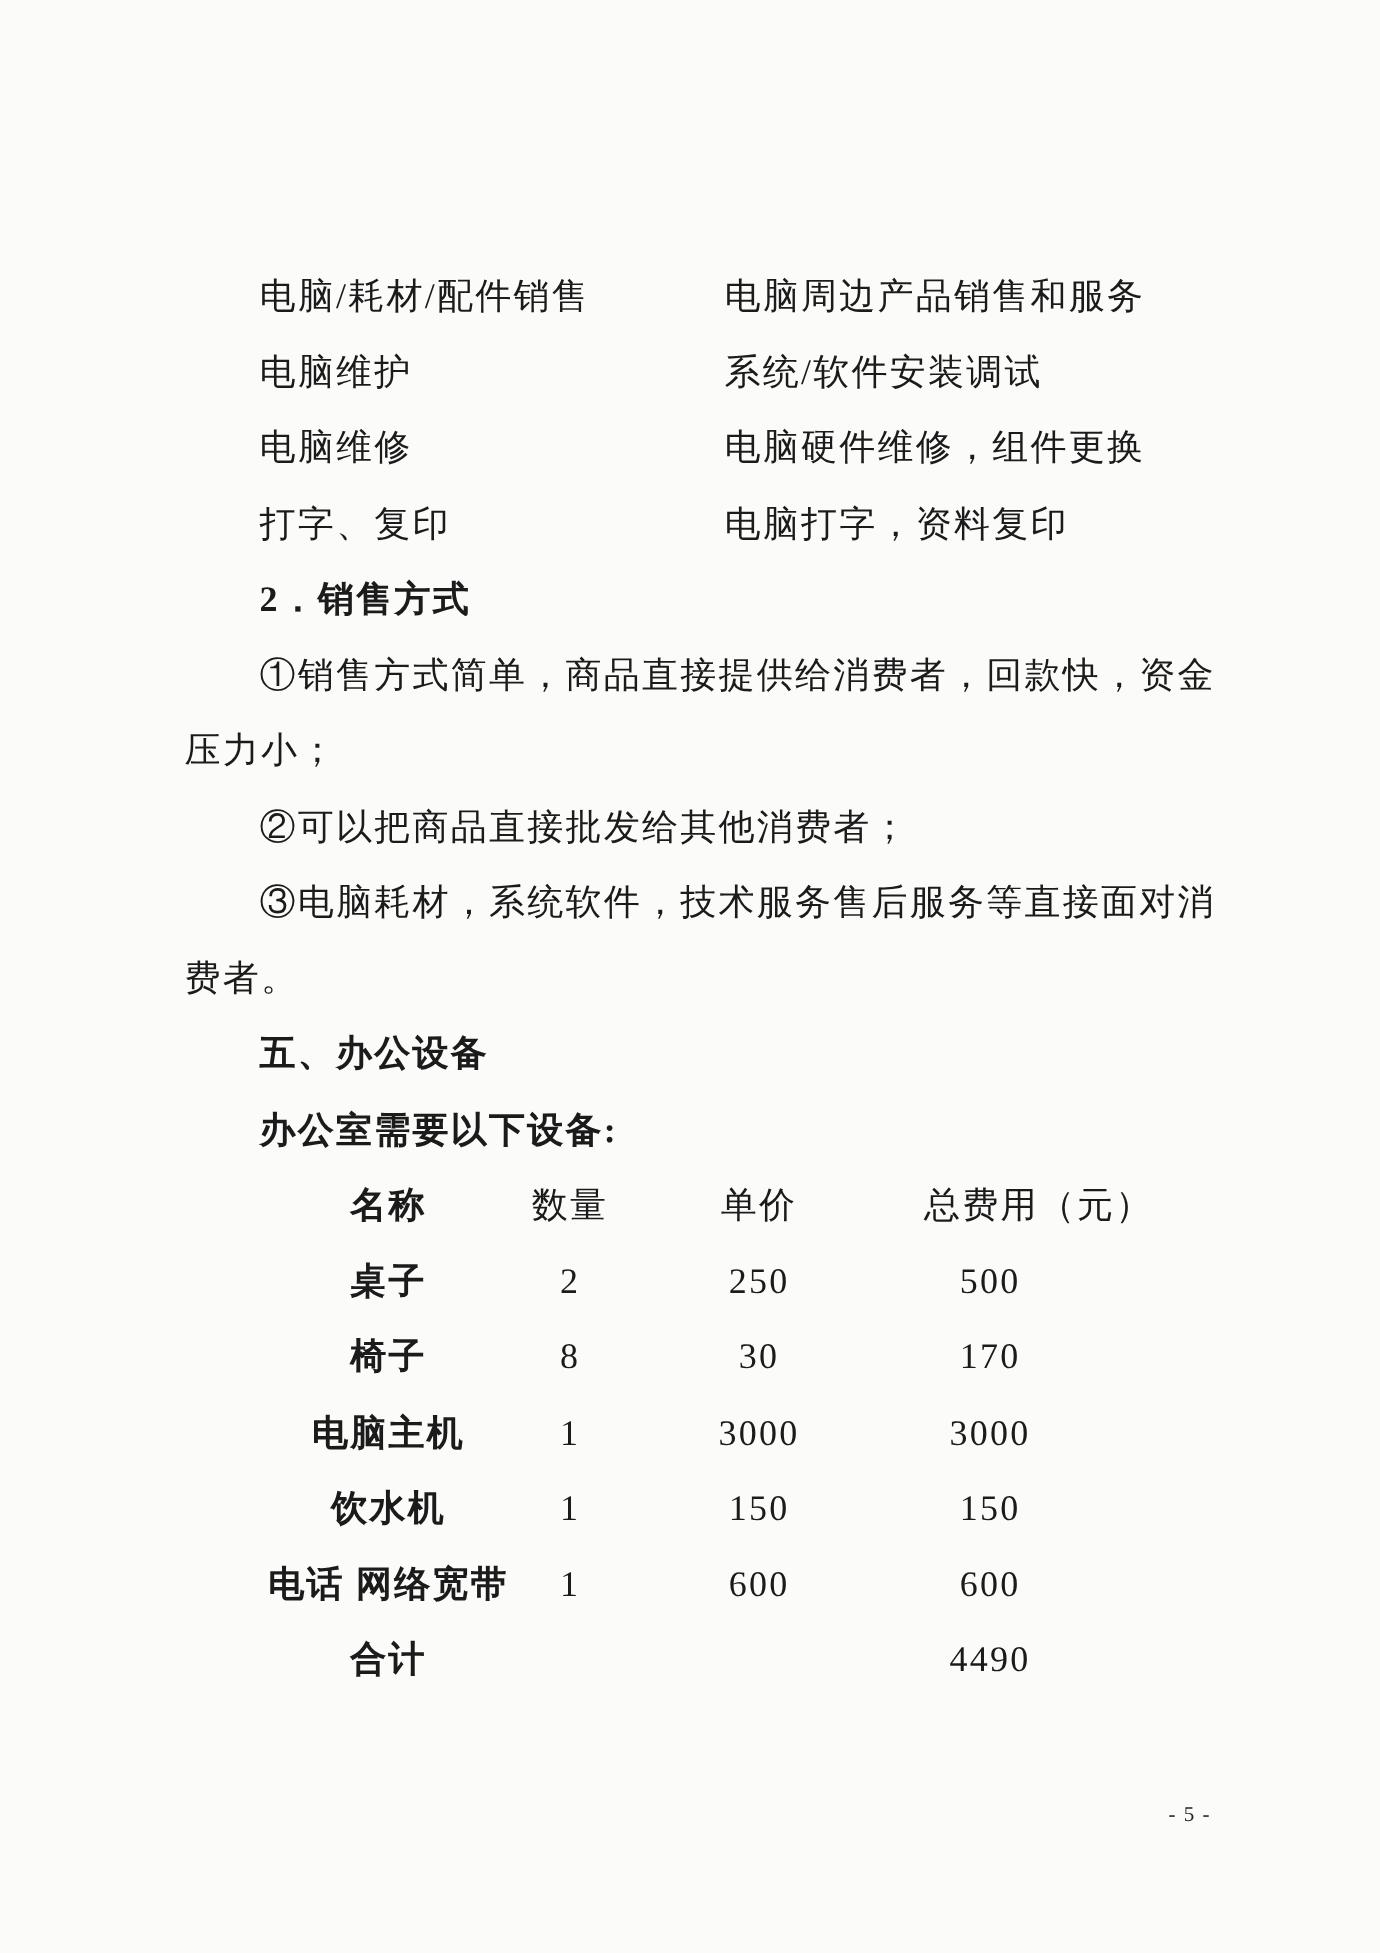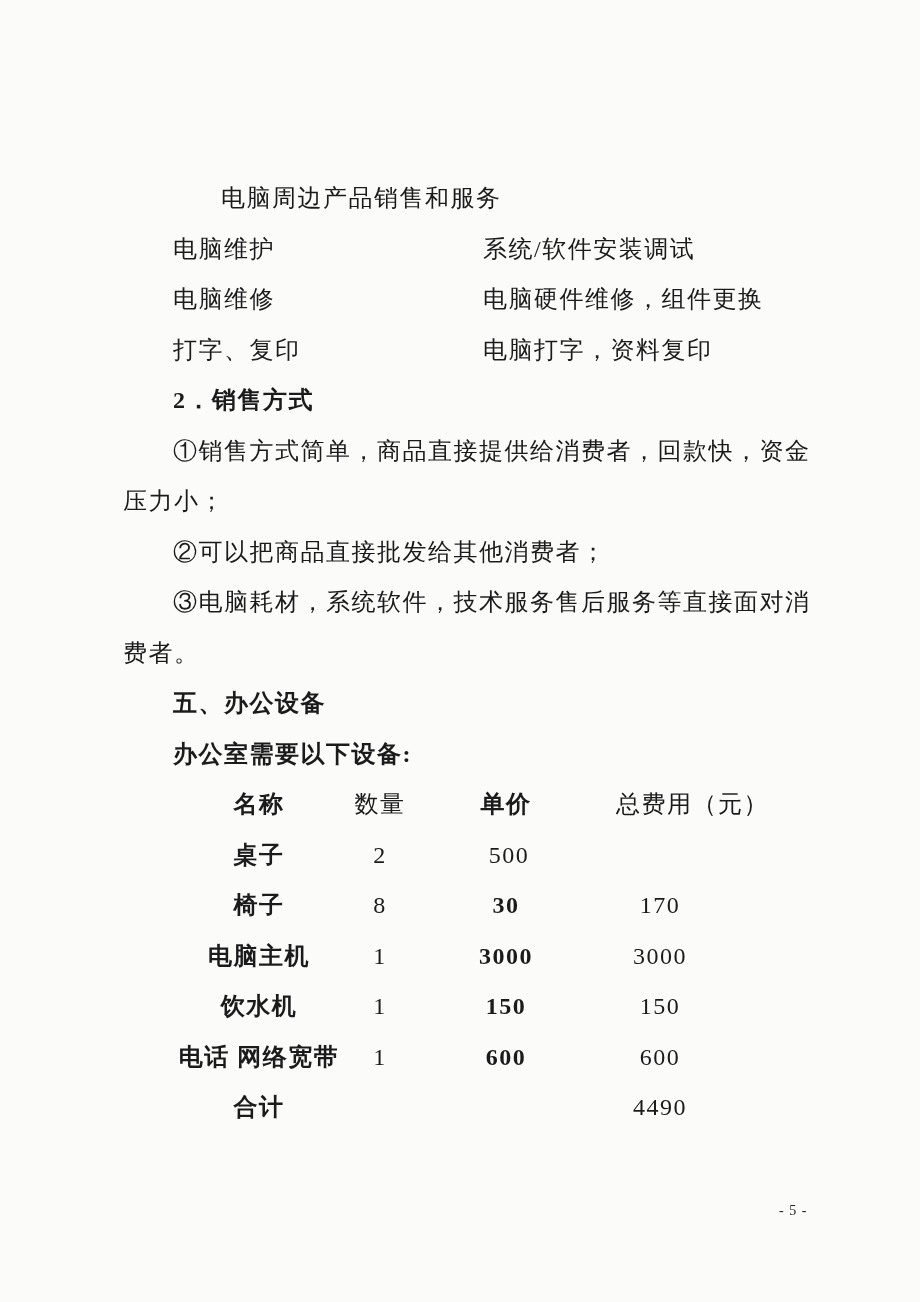--- a/index.html
+++ b/index.html
@@ -29,21 +29,21 @@
   
   .svc-row { display: flex; }
   .svc-name { display: inline-block; width: 262px; }
   .svc-desc { display: inline-block; margin-left: 48px; }
 
   
   .trow { display: flex; }
   .tc { display: inline-block; }
   .tc1 { width: 222px; padding-left: 50px; text-align: center; font-weight: bold; }
   .tc2 { width: 70px; text-align: center; }
-  .tc3 { width: 120px; margin-left: 31px; text-align: center; font-weight: bold; }
+  .tc3 { width: 120px; margin-left: 31px; text-align: center; }
   .tc4 { width: 160px; margin-left: 14px; text-align: center; }
   .thead .tc4 { padding-left: 36px; text-align: right; }
 
   .page-number {
     position: absolute;
     left: 779px;
     top: 1203px;
     font-size: 14px;
     letter-spacing: 1px;
     color: #222;
@@ -51,20 +51,21 @@
   }
 </style>
 </head>
 <body>
 
 <div class="page">
   <div class="content">
 
     <div>
       <div class="line svc-row indent">
+        <span class="svc-name">电脑/耗材/配件销售</span>
         <span class="svc-desc">电脑周边产品销售和服务</span>
       </div>
       <div class="line svc-row indent">
         <span class="svc-name">电脑维护</span>
         <span class="svc-desc">系统/软件安装调试</span>
       </div>
       <div class="line svc-row indent">
         <span class="svc-name">电脑维修</span>
         <span class="svc-desc">电脑硬件维修，组件更换</span>
       </div>
@@ -94,20 +95,21 @@
     <div>
       <div class="line trow thead">
         <span class="tc tc1">名称</span>
         <span class="tc tc2">数量</span>
         <span class="tc tc3">单价</span>
         <span class="tc tc4">总费用（元）</span>
       </div>
       <div class="line trow">
         <span class="tc tc1">桌子</span>
         <span class="tc tc2">2</span>
+        <span class="tc tc3">250</span>
         <span class="tc tc4">500</span>
       </div>
       <div class="line trow">
         <span class="tc tc1">椅子</span>
         <span class="tc tc2">8</span>
         <span class="tc tc3">30</span>
         <span class="tc tc4">170</span>
       </div>
       <div class="line trow">
         <span class="tc tc1">电脑主机</span>

